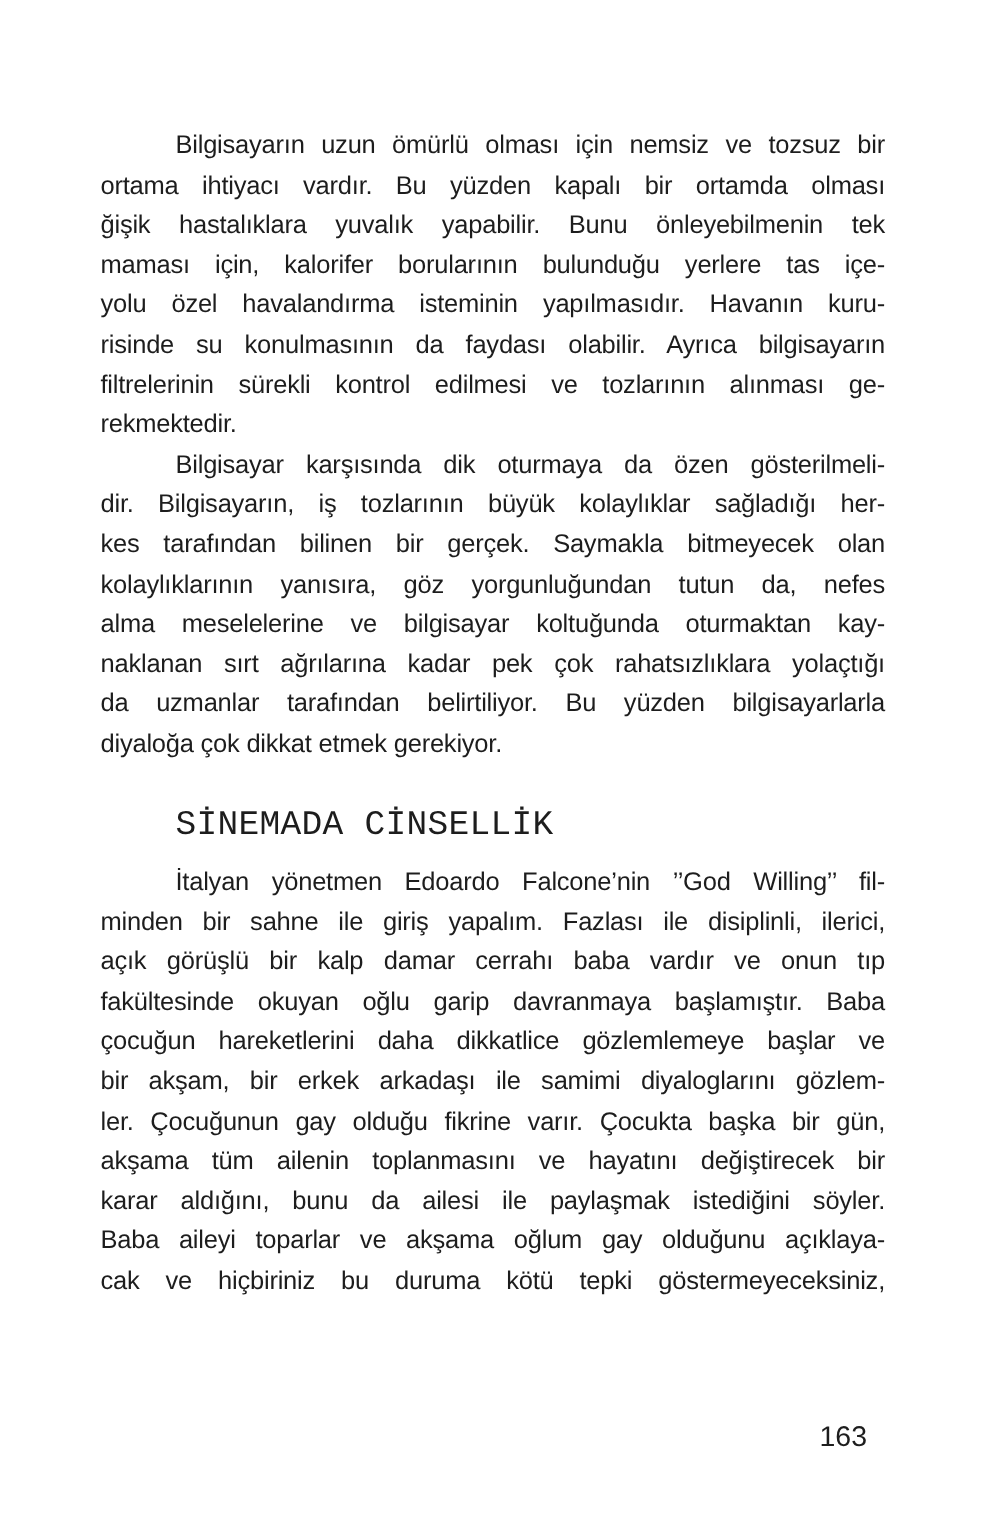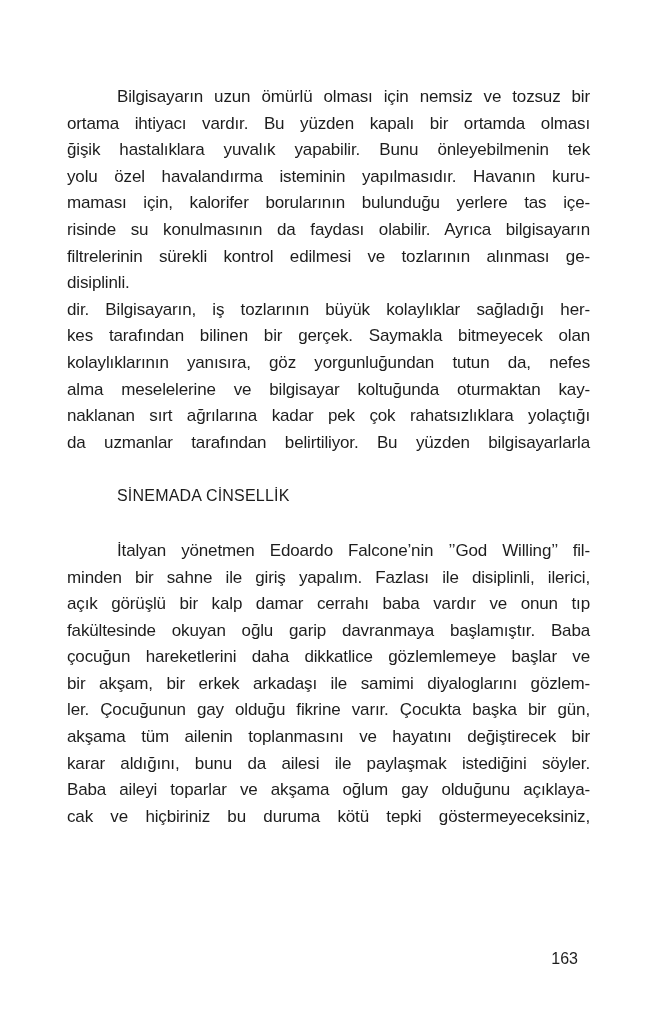--- a/index.html
+++ b/index.html
@@ -32,57 +32,60 @@
     text-align: justify;
     text-align-last: justify;
   }
   .line.last {
     text-align-last: left;
   }
   .line.first {
     text-indent: 50px;
   }
   .heading {
-    font-size: 16px;
+    font-size: 23px;
     font-weight: 400;
     line-height: 26.6px;
-    margin: 27px 0 28px 0;
+    margin: 27px 0 12px 0;
     padding-left: 50px;
     letter-spacing: 0.2px;
+    font-family: Liberation Mono, monospace;
   }
   .page-number {
     position: absolute;
     top: 946px;
     right: 80px;
-    font-size: 16px;
+    font-size: 19px;
     line-height: 26px;
   }
 </style>
 </head>
 <body>
 
 <div class="page">
   <main class="text-column" id="text-column">
       <div class="paragraph">
         <div class="line first">Bilgisayarın uzun ömürlü olması için nemsiz ve tozsuz bir</div>
         <div class="line">ortama ihtiyacı vardır. Bu yüzden kapalı bir ortamda olması</div>
         <div class="line">ğişik hastalıklara yuvalık yapabilir. Bunu önleyebilmenin tek</div>
+        <div class="line">maması için, kalorifer borularının bulunduğu yerlere tas içe-</div>
         <div class="line">yolu özel havalandırma isteminin yapılmasıdır. Havanın kuru-</div>
-        <div class="line">maması için, kalorifer borularının bulunduğu yerlere tas içe-</div>
         <div class="line">risinde su konulmasının da faydası olabilir. Ayrıca bilgisayarın</div>
         <div class="line">filtrelerinin sürekli kontrol edilmesi ve tozlarının alınması ge-</div>
-        <div class="line last">disiplinli.</div>
+        <div class="line last">rekmektedir.</div>
       </div>
       <div class="paragraph">
+        <div class="line first">Bilgisayar karşısında dik oturmaya da özen gösterilmeli-</div>
         <div class="line">dir. Bilgisayarın, iş tozlarının büyük kolaylıklar sağladığı her-</div>
         <div class="line">kes tarafından bilinen bir gerçek. Saymakla bitmeyecek olan</div>
         <div class="line">kolaylıklarının yanısıra, göz yorgunluğundan tutun da, nefes</div>
         <div class="line">alma meselelerine ve bilgisayar koltuğunda oturmaktan kay-</div>
         <div class="line">naklanan sırt ağrılarına kadar pek çok rahatsızlıklara yolaçtığı</div>
         <div class="line">da uzmanlar tarafından belirtiliyor. Bu yüzden bilgisayarlarla</div>
+        <div class="line last">diyaloğa çok dikkat etmek gerekiyor.</div>
       </div>
       <h2 class="heading">SİNEMADA CİNSELLİK</h2>
       <div class="paragraph">
         <div class="line first">İtalyan yönetmen Edoardo Falcone’nin ’’God Willing’’ fil-</div>
         <div class="line">minden bir sahne ile giriş yapalım. Fazlası ile disiplinli, ilerici,</div>
         <div class="line">açık görüşlü bir kalp damar cerrahı baba vardır ve onun tıp</div>
         <div class="line">fakültesinde okuyan oğlu garip davranmaya başlamıştır. Baba</div>
         <div class="line">çocuğun hareketlerini daha dikkatlice gözlemlemeye başlar ve</div>
         <div class="line">bir akşam, bir erkek arkadaşı ile samimi diyaloglarını gözlem-</div>
         <div class="line">ler. Çocuğunun gay olduğu fikrine varır. Çocukta başka bir gün,</div>

